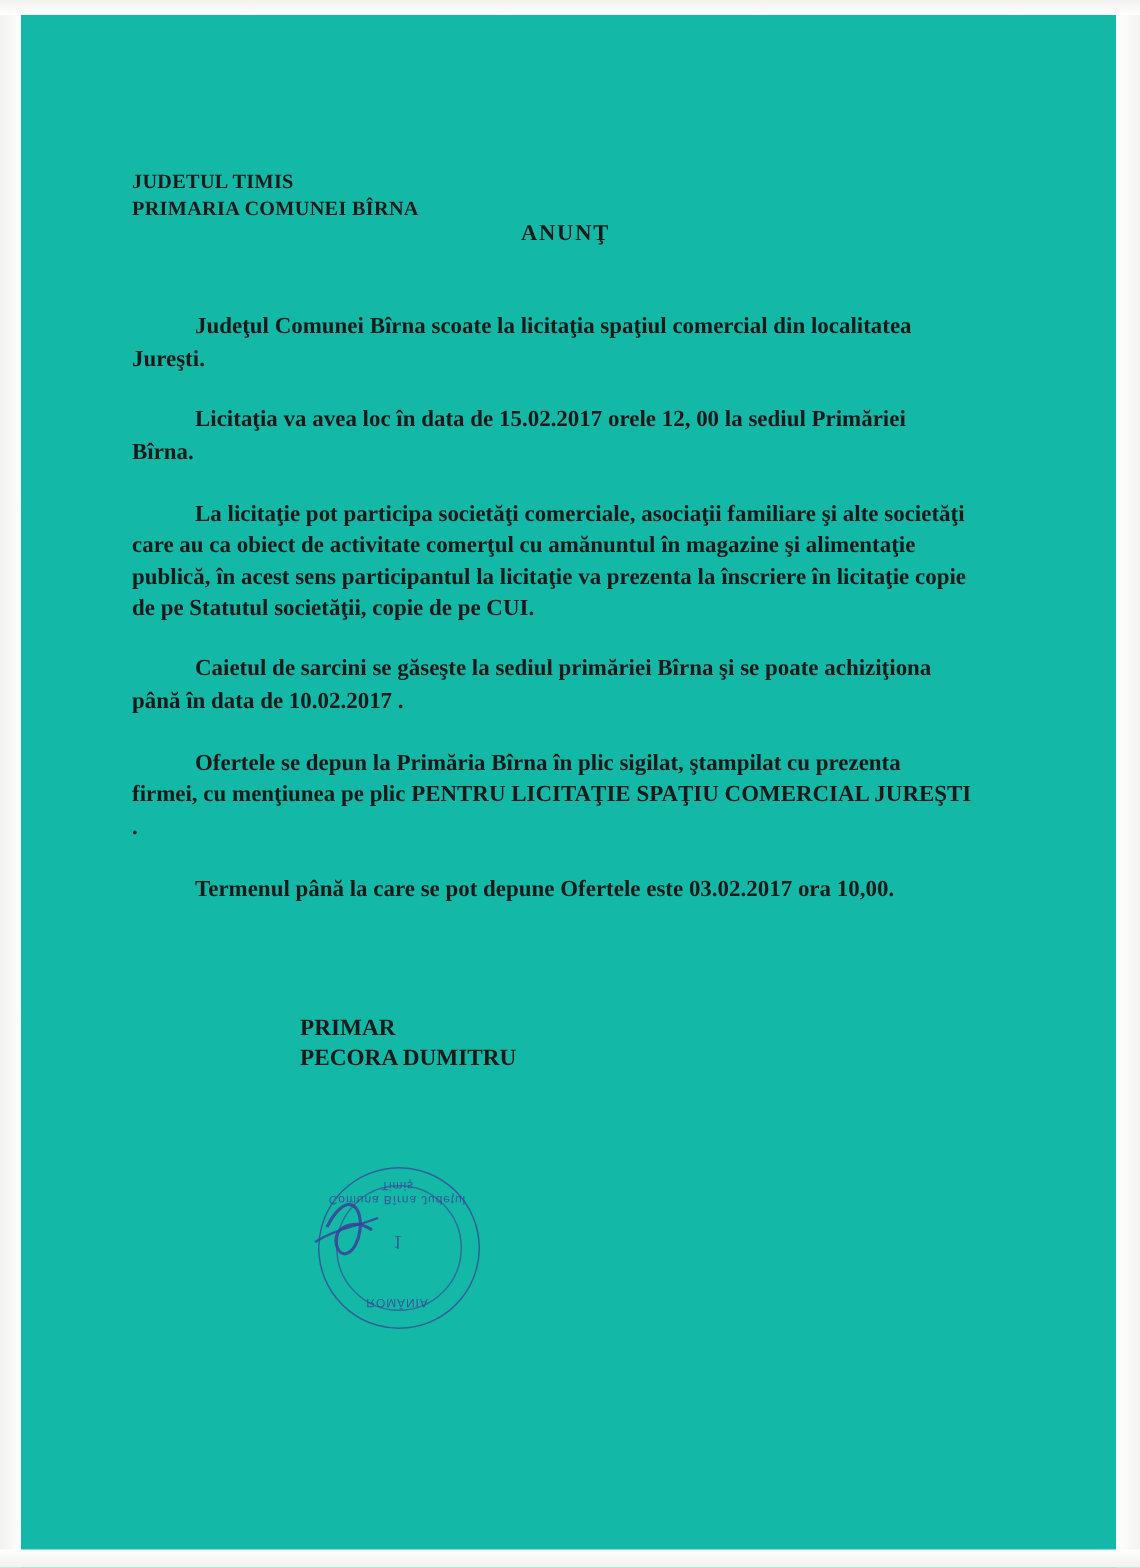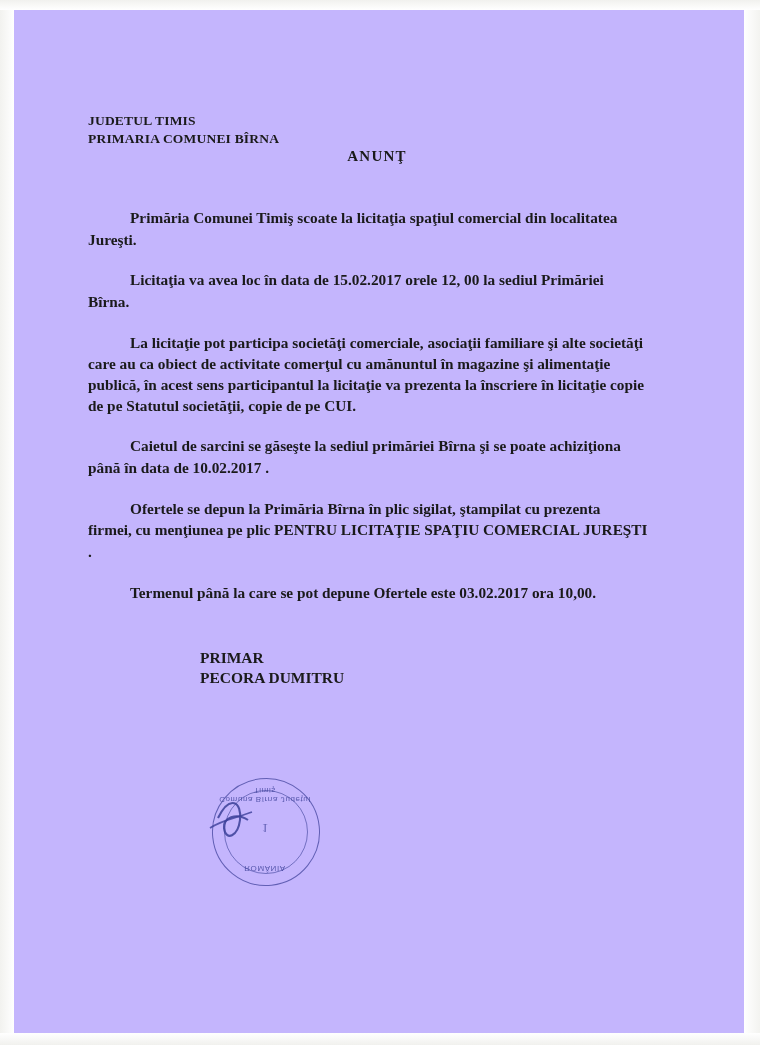--- a/index.html
+++ b/index.html
@@ -11,21 +11,21 @@
     width: 760px;
     height: 1045px;
     position: relative;
     font-family: "Liberation Serif", serif;
     color: #1a1a1a;
     overflow: hidden;
   }
   .page {
     position: absolute;
     inset: 0;
-    background: #c4b5fd;
+    background: #14b8a6;
   }
   
   .scan-edge-left {
     position: absolute;
     left: 0; top: 0; bottom: 0; width: 14px;
     background: linear-gradient(to right, #f2f2ef, #ffffff);
   }
   .scan-edge-right {
     position: absolute;
     right: 0; top: 0; bottom: 0; width: 16px;
@@ -75,21 +75,21 @@
     font-weight: bold;
     line-height: 1.42;
     text-indent: 42px;
     text-align: left;
   }
   p.para.tight {
     line-height: 1.38;
   }
 
   .signature {
-    margin-top: 44px;
+    margin-top: 72px;
     padding-left: 112px;
     font-size: 15.5px;
     font-weight: bold;
     line-height: 1.35;
   }
 
   
   .stamp-wrap {
     position: absolute;
     left: 196px;
@@ -166,21 +166,21 @@
   <div class="content">
 
     <div class="letterhead">
       <div>JUDETUL TIMIS</div>
       <div>PRIMARIA COMUNEI BÎRNA</div>
     </div>
 
     <div class="doc-title">ANUNŢ</div>
 
     <div class="body-block">
-      <p class="para">Primăria Comunei Timiş scoate la licitaţia spaţiul comercial din localitatea Jureşti.</p>
+      <p class="para">Judeţul Comunei Bîrna scoate la licitaţia spaţiul comercial din localitatea Jureşti.</p>
       <p class="para">Licitaţia va avea loc în data de 15.02.2017  orele 12, 00 la sediul Primăriei Bîrna.</p>
       <p class="para tight">La licitaţie pot participa societăţi comerciale, asociaţii familiare şi alte societăţi care au ca obiect de activitate comerţul cu amănuntul în magazine şi alimentaţie publică, în acest sens participantul la licitaţie va prezenta la înscriere în licitaţie copie de pe Statutul societăţii, copie de pe CUI.</p>
       <p class="para">Caietul de  sarcini se găseşte la sediul primăriei Bîrna şi se poate achiziţiona până în data de 10.02.2017 .</p>
       <p class="para">Ofertele se depun la Primăria Bîrna în plic sigilat, ştampilat cu prezenta firmei, cu menţiunea pe plic PENTRU LICITAŢIE SPAŢIU COMERCIAL JUREŞTI .</p>
       <p class="para">Termenul până la care se pot depune Ofertele este 03.02.2017  ora 10,00.</p>
     </div>
 
     <div class="signature">
       <div>PRIMAR</div>
       <div>PECORA DUMITRU</div>

